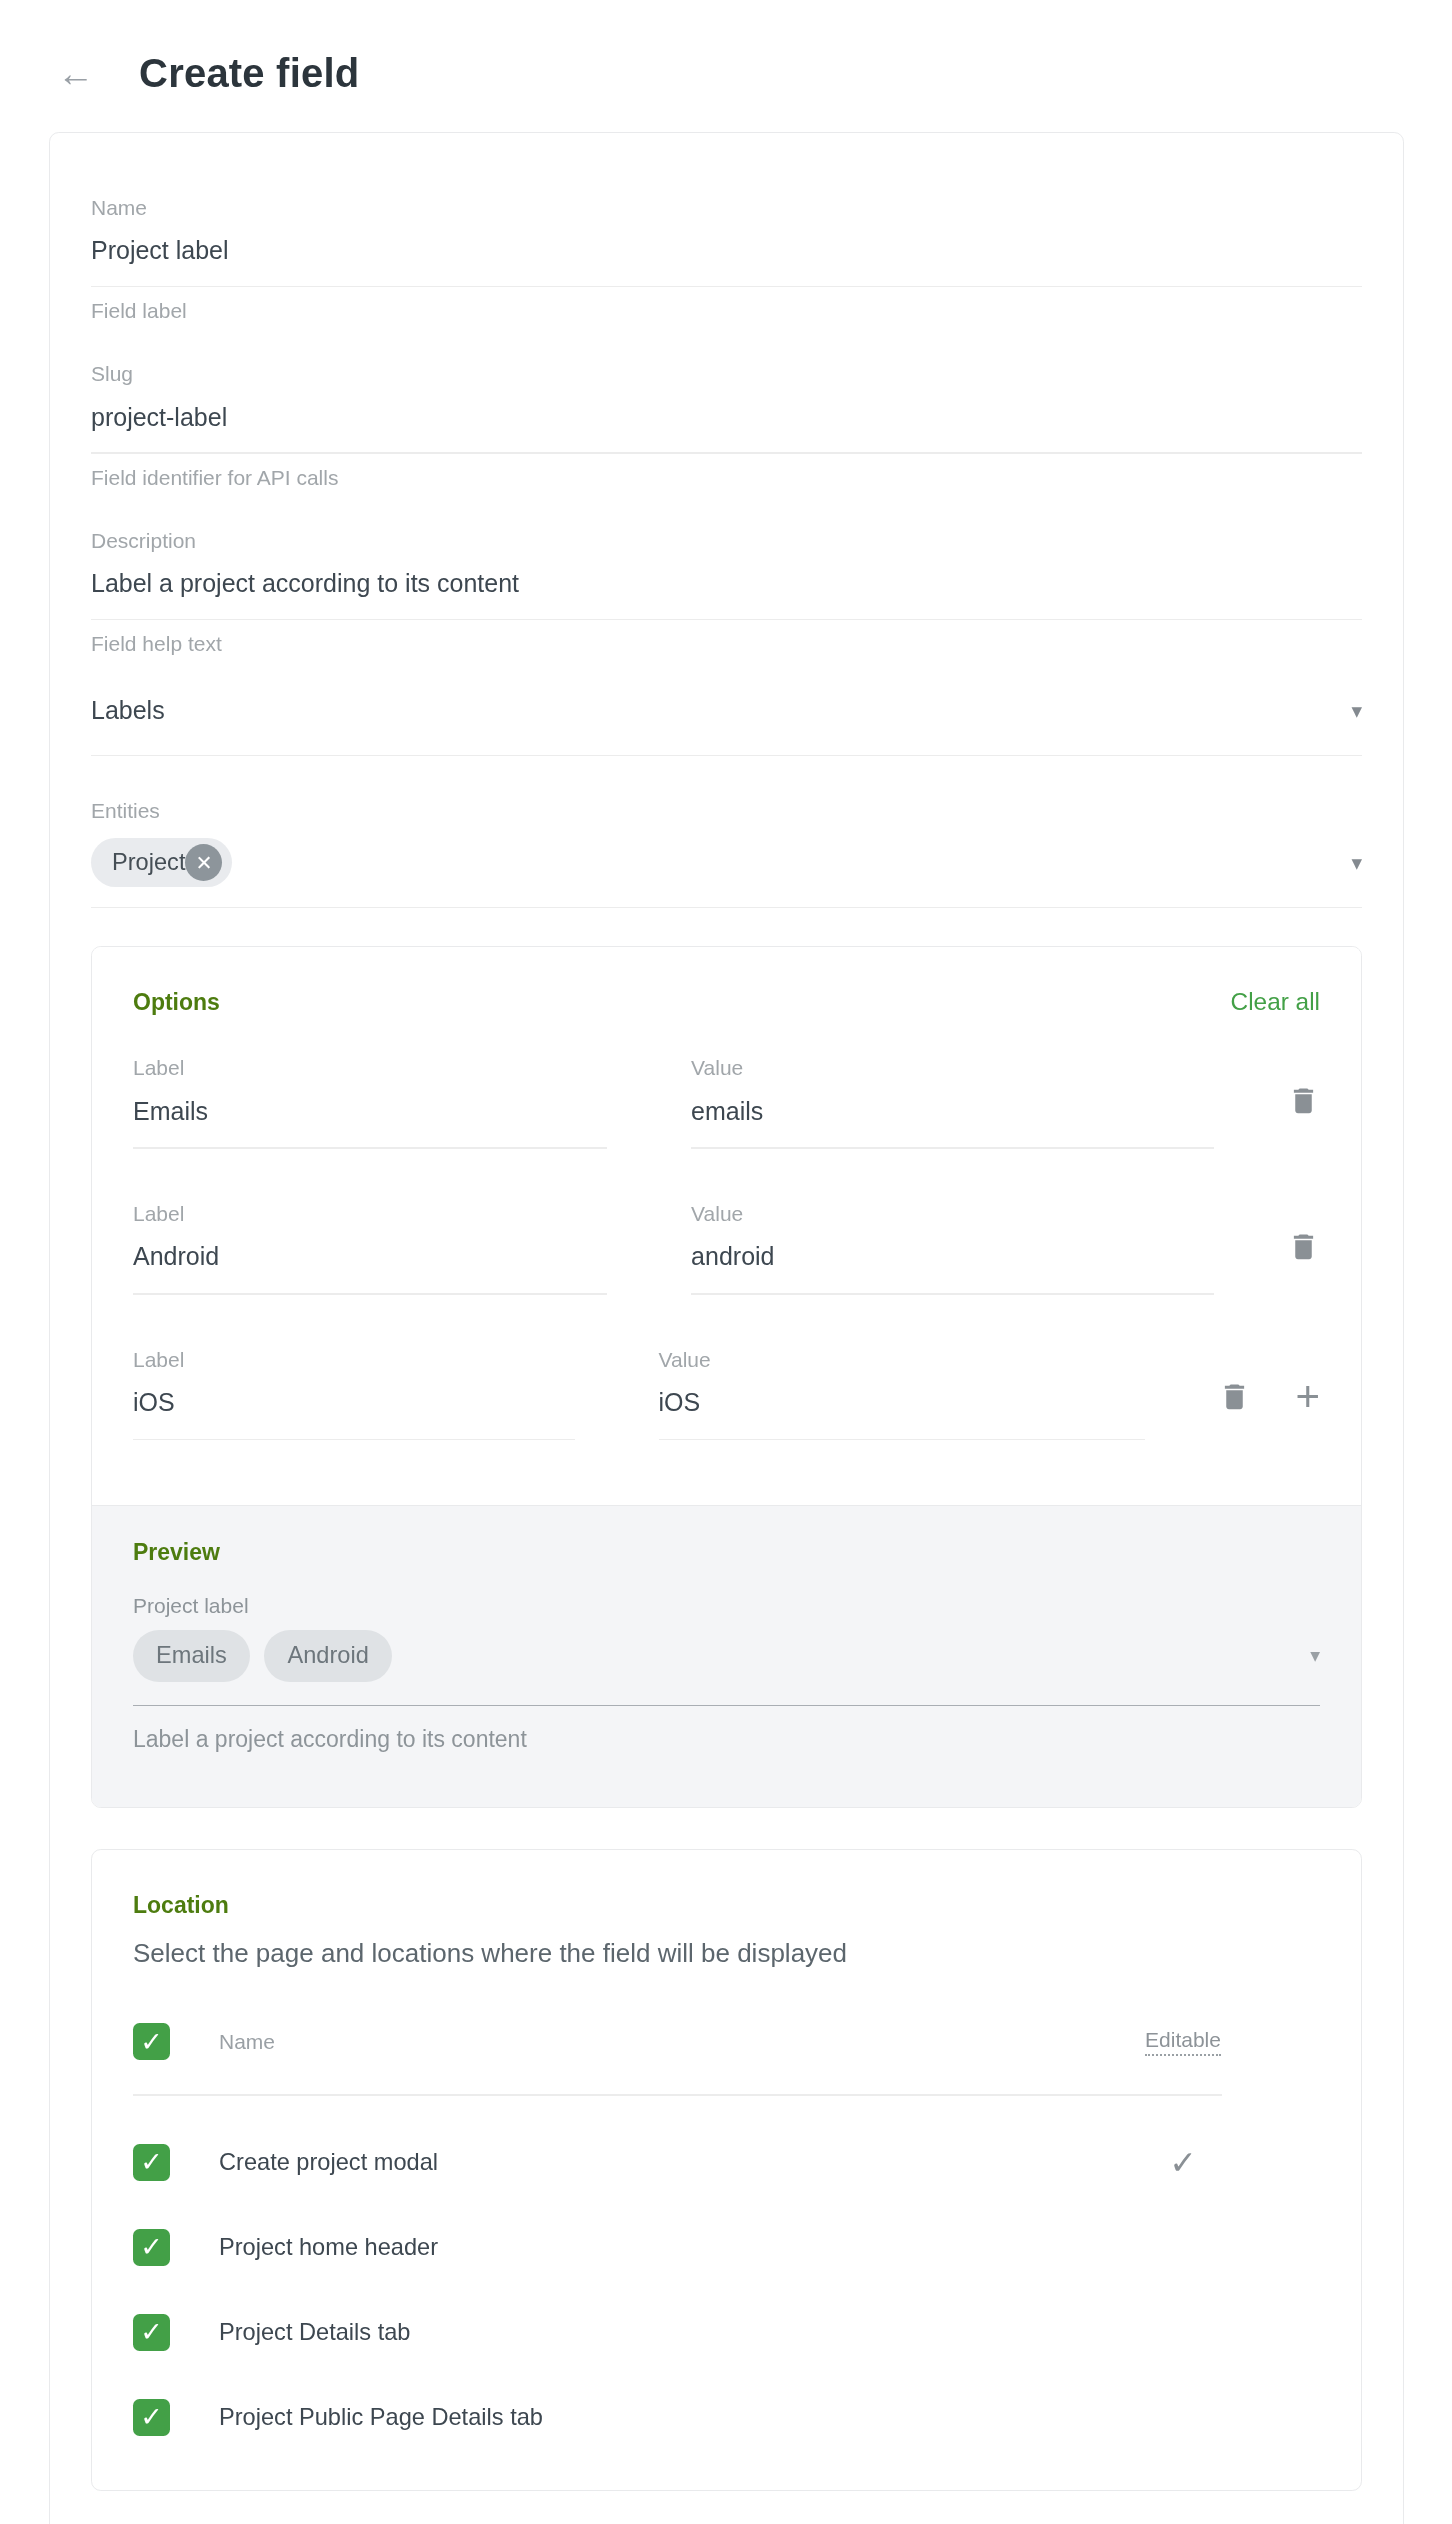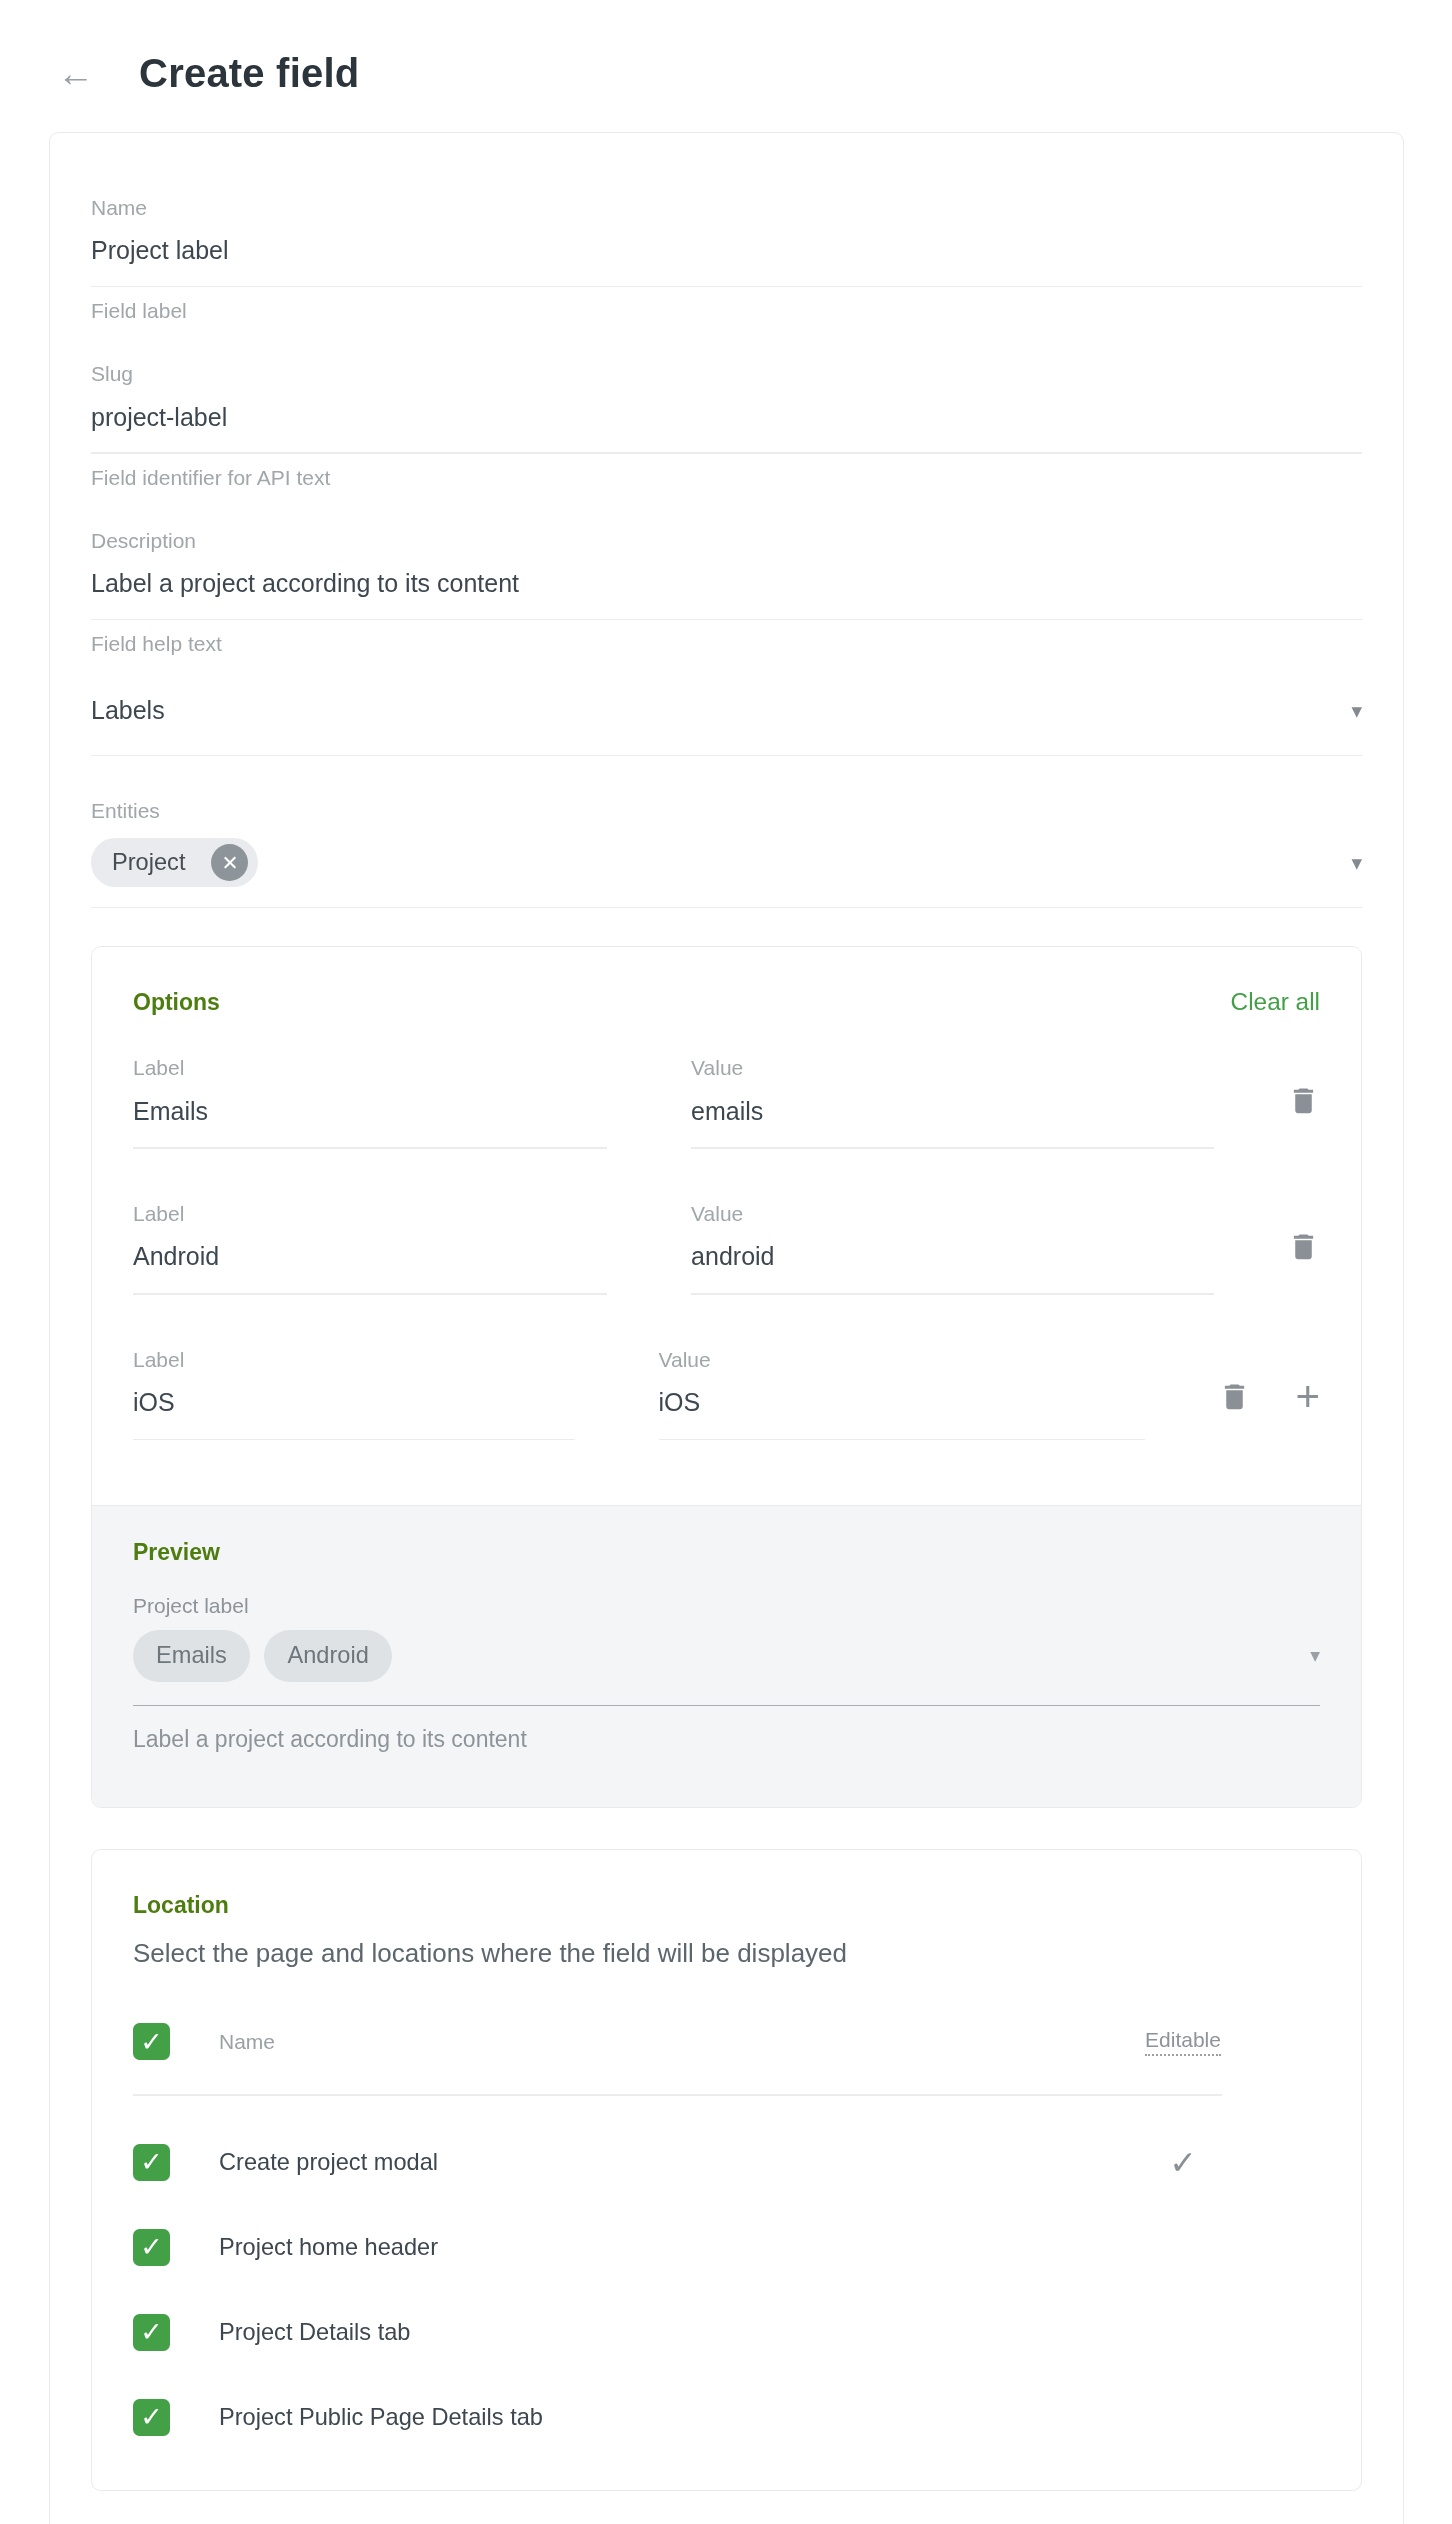--- a/index.html
+++ b/index.html
@@ -26,21 +26,21 @@
   .field-underline { height:1.6px; background:#ececec; margin-top:19px; }
   .field-helper { font-size:21px; color:#a1a6aa; margin-top:12.2px; }
   .select-row { display:flex; align-items:center; justify-content:space-between; margin-top:14px; }
   .caret-icon { color:#848a90; font-size:21px; line-height:1; }
   .type-group { margin-top:11.4px; margin-bottom:0; }
   .type-group .field-underline { margin-top:28px; }
   .entities-group { margin-top:42px; }
   .entities-row { display:flex; align-items:center; justify-content:space-between; margin-top:14.7px; }
   .chips-wrap { display:flex; gap:14.7px; }
   .chip { background:#e9ebee; border-radius:28px; height:49px; display:inline-flex; align-items:center;
-          gap:26px; padding:0 9.8px 0 21px; font-size:23.6px; color:#454e55; }
+          gap:0; padding:0 9.8px 0 21px; font-size:23.6px; color:#454e55; }
   .chip-close { width:37px; height:37px; border-radius:50%; background:#8d959b; color:#ffffff;
                 display:flex; align-items:center; justify-content:center; font-size:20.4px; cursor:pointer; }
   .entities-group .field-underline { margin-top:19.5px; }
 
   
   .panel { border:1.6px solid #e9eaec; border-radius:9.8px; margin-top:36px; overflow:hidden; }
   .options-section { padding:41px 41px 13px 41px; background:#fff; }
   .section-title { font-size:23px; font-weight:700; color:#4d7c0f; }
   .options-header { display:flex; align-items:center; justify-content:space-between; margin-bottom:39px; }
   .clear-all { font-size:24.4px; color:#43a047; cursor:pointer; }
@@ -92,21 +92,21 @@
       <div class="field-label">Name</div>
       <div class="field-value">Project label</div>
       <div class="field-underline"></div>
       <div class="field-helper">Field label</div>
     </div>
 
     <div class="field-group">
       <div class="field-label">Slug</div>
       <div class="field-value">project-label</div>
       <div class="field-underline"></div>
-      <div class="field-helper">Field identifier for API text</div>
+      <div class="field-helper">Field identifier for API calls</div>
     </div>
 
     <div class="field-group">
       <div class="field-label">Description</div>
       <div class="field-value">Label a project according to its content</div>
       <div class="field-underline"></div>
       <div class="field-helper">Field help text</div>
     </div>
 
     <div class="field-group type-group">

